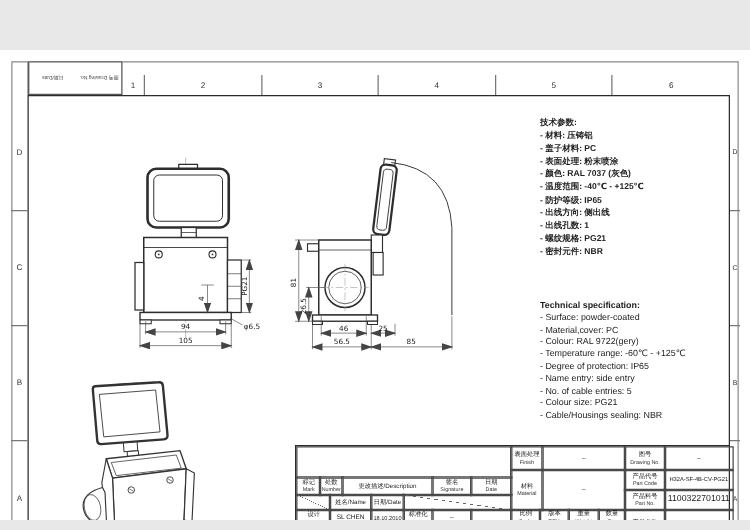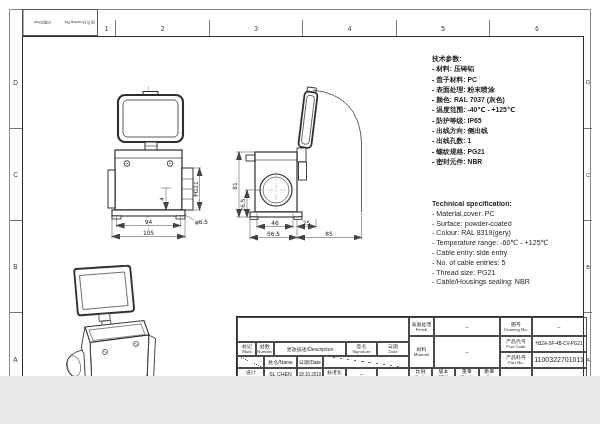--- a/index.html
+++ b/index.html
@@ -1,17 +1,17 @@
 <!DOCTYPE html>
 <html><head>
 <meta charset="utf-8">
 <style>
   html,body{margin:0;padding:0;background:#e8e8e8;}
   #sheet{position:relative;width:600px;height:376px;background:#ffffff;overflow:hidden;
-         font-family:"Liberation Sans","DejaVu Sans",sans-serif;color:#222;}
+         font-family:"Liberation Sans","DejaVu Sans",sans-serif;color:#222;margin-top:40px;}
   .abs{position:absolute;box-sizing:border-box;}
   
   #outer-border{left:9px;top:9px;width:582px;height:406px;border:1px solid #8a8a8a;}
   #inner-frame{left:22px;top:36px;width:562px;height:370px;border:1.6px solid #2b2b2b;}
   .zone{display:flex;align-items:center;justify-content:center;font-size:6.5px;color:#333;}
   .zone.t{top:20px;height:16px;border-right:1px solid #777;}
   .zone.b{top:406px;height:10px;border-right:1px solid #777;}
   .zone.l{left:9px;width:13px;border-bottom:1px solid #777;}
   .zone.r{left:584px;width:8px;border-bottom:1px solid #777;font-size:5.5px;}
   .zone.last{border-right:none;border-bottom:none;}
@@ -203,27 +203,28 @@
     <div>- 温度范围: -40℃ - +125℃</div>
     <div>- 防护等级: IP65</div>
     <div>- 出线方向: 侧出线</div>
     <div>- 出线孔数: 1</div>
     <div>- 螺纹规格: PG21</div>
     <div>- 密封元件: NBR</div>
   </div>
 
   <div class="abs specs" id="specs-en">
     <div class="ttl">Technical specification:</div>
+    <div>- Surface: powder-coated</div>
     <div>- Material,cover: PC</div>
-    <div>- Surface: powder-coated</div>
-    <div>- Colour: RAL 8319(gery)</div>
+    <div>- Colour: RAL 9722(gery)</div>
     <div>- Temperature range: -60℃ - +125℃</div>
-    <div>- Cable entry: side entry</div>
+    <div>- Degree of protection: IP65</div>
+    <div>- Name entry: side entry</div>
     <div>- No. of cable entries: 5</div>
-    <div>- Thread size: PG21</div>
+    <div>- Colour size: PG21</div>
     <div>- Cable/Housings sealing: NBR</div>
   </div>
 
   <div class="abs" id="title-block">
 
     <div class="tbc" style="left:0;top:0;width:171px;height:24px;"></div>
     <div class="tbc" style="left:0;top:24px;width:18px;height:14px;">
       <span class="cn">标记</span>
       <span class="en">Mark</span>
     </div>

